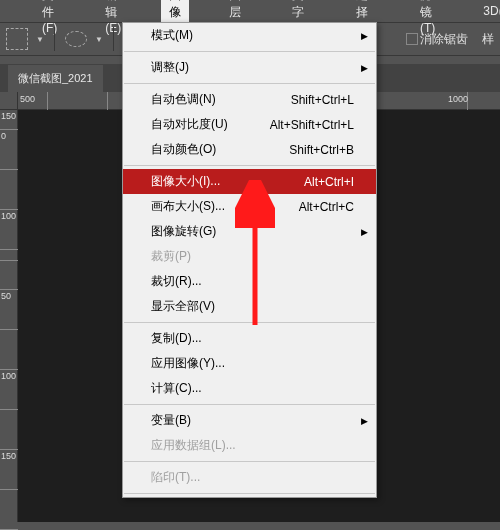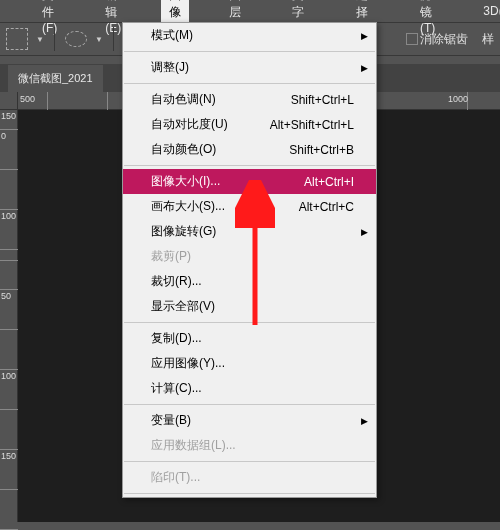--- a/index.html
+++ b/index.html
@@ -21,21 +21,21 @@
   .ruler-h-tick { position: relative; width: 60px; height: 18px; border-right: 1px solid #888; color: #ddd; font-size: 9px; }
   .ruler-h-tick span { position: absolute; left: 2px; top: 2px; }
   .ruler-v { position: absolute; top: 18px; left: 0; width: 18px; bottom: 0; background: #535353; border-right: 1px solid #333; }
   .ruler-v-tick { position: relative; height: 40px; width: 18px; border-bottom: 1px solid #888; color: #ddd; font-size: 9px; writing-mode: vertical-rl; text-align: left; }
   .ruler-v-tick span { position: absolute; left: 1px; top: 2px; writing-mode: horizontal-tb; line-height: 1; }
   .ruler-corner { position: absolute; top: 0; left: 0; width: 18px; height: 18px; background: #535353; border-right: 1px solid #333; border-bottom: 1px solid #333; }
   .canvas { position: absolute; top: 18px; left: 18px; right: 0; bottom: 0; background: #1e1e1e; }
   .dropdown { position: absolute; top: 22px; left: 122px; width: 255px; background: #f0f0f0; border: 1px solid #999; box-shadow: 2px 2px 6px rgba(0,0,0,.4); z-index: 100; }
   .menu-item { display: flex; justify-content: space-between; align-items: center; padding: 4px 22px 4px 28px; font-size: 12px; color: #000; cursor: pointer; position: relative; }
   .menu-item.disabled { color: #a0a0a0; cursor: default; }
-  .menu-item.highlight { background: #be185d; color: #fff; }
+  .menu-item.highlight { background: #b91c1c; color: #fff; }
   .menu-item .shortcut { font-size: 12px; margin-left: auto; }
   .menu-item .sub { position: absolute; right: 8px; font-size: 9px; }
   .menu-sep { height: 1px; background: #c8c8c8; margin: 3px 1px; }
   .arrow-annot { position: absolute; z-index: 200; pointer-events: none; }
   .arrow-annot svg { display: block; }
 </style>
 </head>
 <body>
 
 <div class="menubar">

